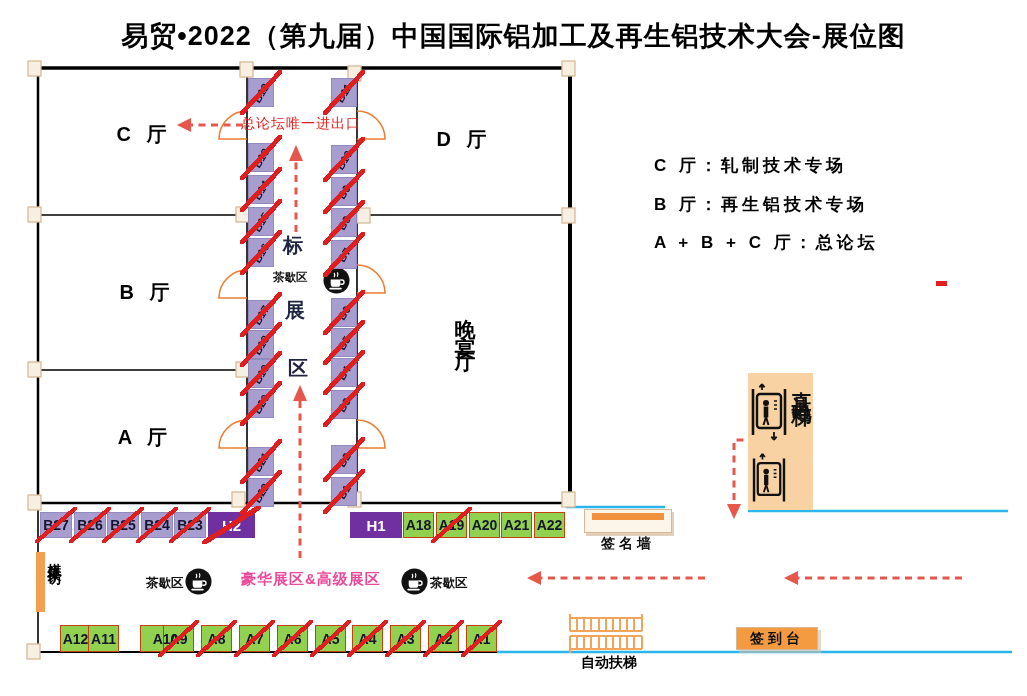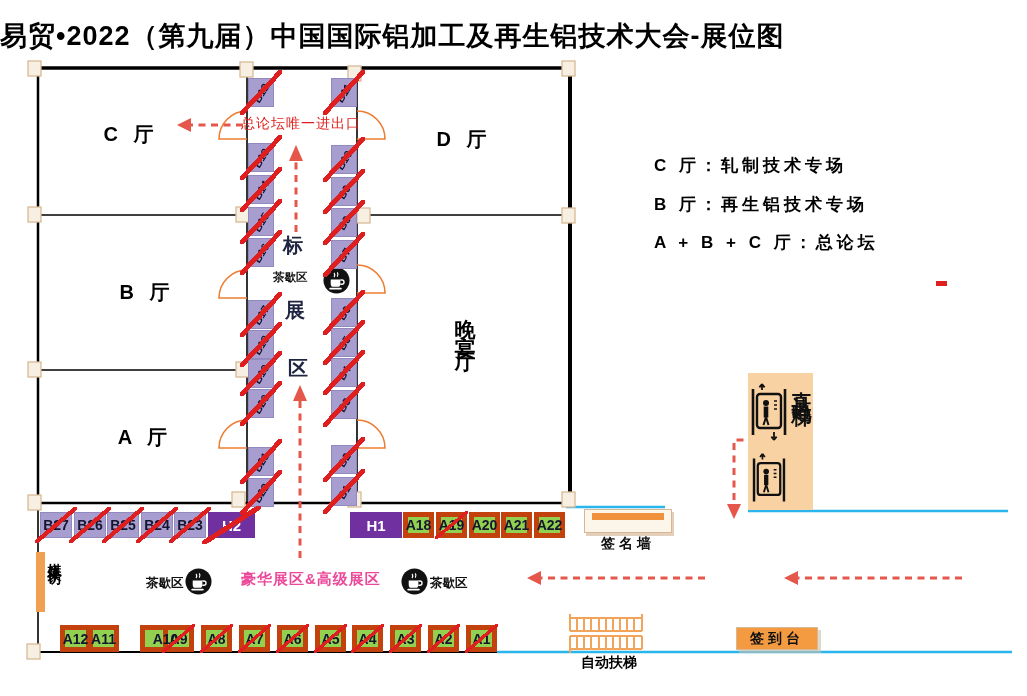--- a/index.html
+++ b/index.html
@@ -1,28 +1,28 @@
 <!DOCTYPE html>
 <html><head>
 <meta charset="utf-8">
 <style>
   html,body{margin:0;padding:0;background:#fff}
   #stage{position:relative;width:1027px;height:696px;background:#fff;overflow:hidden;
          font-family:"Liberation Sans","DejaVu Sans",sans-serif;color:#000}
   .abs{position:absolute}
-  .title{top:18px;left:0;width:100%;text-align:left;font-size:27px;font-weight:bold;letter-spacing:1px}
+  .title{top:18px;left:0;width:100%;text-align:center;font-size:27px;font-weight:bold;letter-spacing:1px}
   .hall{font-size:20px;font-weight:bold;letter-spacing:5px;text-align:center;width:92px}
   .vtext{writing-mode:vertical-rl;text-orientation:upright}
   .zonechar{font-size:20px;font-weight:600;color:#1f2440}
   .entrance{font-size:14px;font-weight:normal;color:#e0201c;letter-spacing:1px;white-space:nowrap}
   .legend{left:654px;top:146px}
   .legend-line{height:38.7px;display:flex;align-items:center;font-size:17px;font-weight:bold;letter-spacing:4px;white-space:nowrap}
   .booth{position:absolute;display:flex;align-items:center;justify-content:center;box-sizing:border-box;overflow:visible}
   .purple{background:#a79ecf;border:1px solid #9289bf}
-  .green{background:#92d050;border:5px solid #c2410c}
+  .green{background:#92d050;border:1px solid #c2410c}
   .hpurple{background:#7030a0}
   .booth .lbl{font-size:14px;font-weight:600;color:#15152e;z-index:2}
   .hpurple .lbl{color:#fff;font-size:15px;font-weight:bold}
   .rot .lbl{transform:rotate(-58deg);font-size:11px;font-weight:bold;white-space:nowrap}
   .strike{position:absolute;inset:-6px;z-index:3;pointer-events:none;
     background:linear-gradient(to bottom right,transparent 46%,#df1f1f 46%,#df1f1f 54%,transparent 54%)}
   .rot .strike{inset:-9px}
   .tea{font-size:11.5px;font-weight:600;color:#111;white-space:nowrap}
   .tea2{font-size:12.5px;font-weight:600;color:#111;white-space:nowrap}
   .coffee{width:27px;height:27px}
@@ -102,21 +102,21 @@
 
     <g stroke="#f2a45b" stroke-width="2" fill="none">
       <path d="M570 618 H642 M570 631 H642 M570 636 H642 M570 649 H642"></path>
       <path d="M570 614 V631 M577 618 V631 M584 618 V631 M591 618 V631 M599 618 V631 M606 618 V631 M613 618 V631 M620 618 V631 M627 618 V631 M634 618 V631 M642 614 V631"></path>
       <path d="M570 636 V653 M577 636 V649 M584 636 V649 M591 636 V649 M599 636 V649 M606 636 V649 M613 636 V649 M620 636 V649 M627 636 V649 M634 636 V649 M642 636 V649"></path>
     </g>
   </svg>
 
   <div class="abs title">易贸•2022（第九届）中国国际铝加工及再生铝技术大会-展位图</div>
 
-  <div class="abs hall" style="left:85px;top:121px">C 厅</div>
+  <div class="abs hall" style="left:98px;top:121px">C 厅</div>
   <div class="abs hall" style="left:418px;top:126px">D 厅</div>
   <div class="abs hall" style="left:101px;top:279px">B 厅</div>
   <div class="abs hall" style="left:99px;top:424px">A 厅</div>
   <div class="abs vtext" style="left:451px;top:302px;font-size:21px;font-weight:bold;letter-spacing:17px">晚宴厅</div>
 
   <div class="abs zonechar" style="left:283px;top:232px">标</div>
   <div class="abs zonechar" style="left:285px;top:297px">展</div>
   <div class="abs zonechar" style="left:288px;top:355px">区</div>
 
   <div class="abs entrance" style="left:241px;top:115px">总论坛唯一进出口</div>

